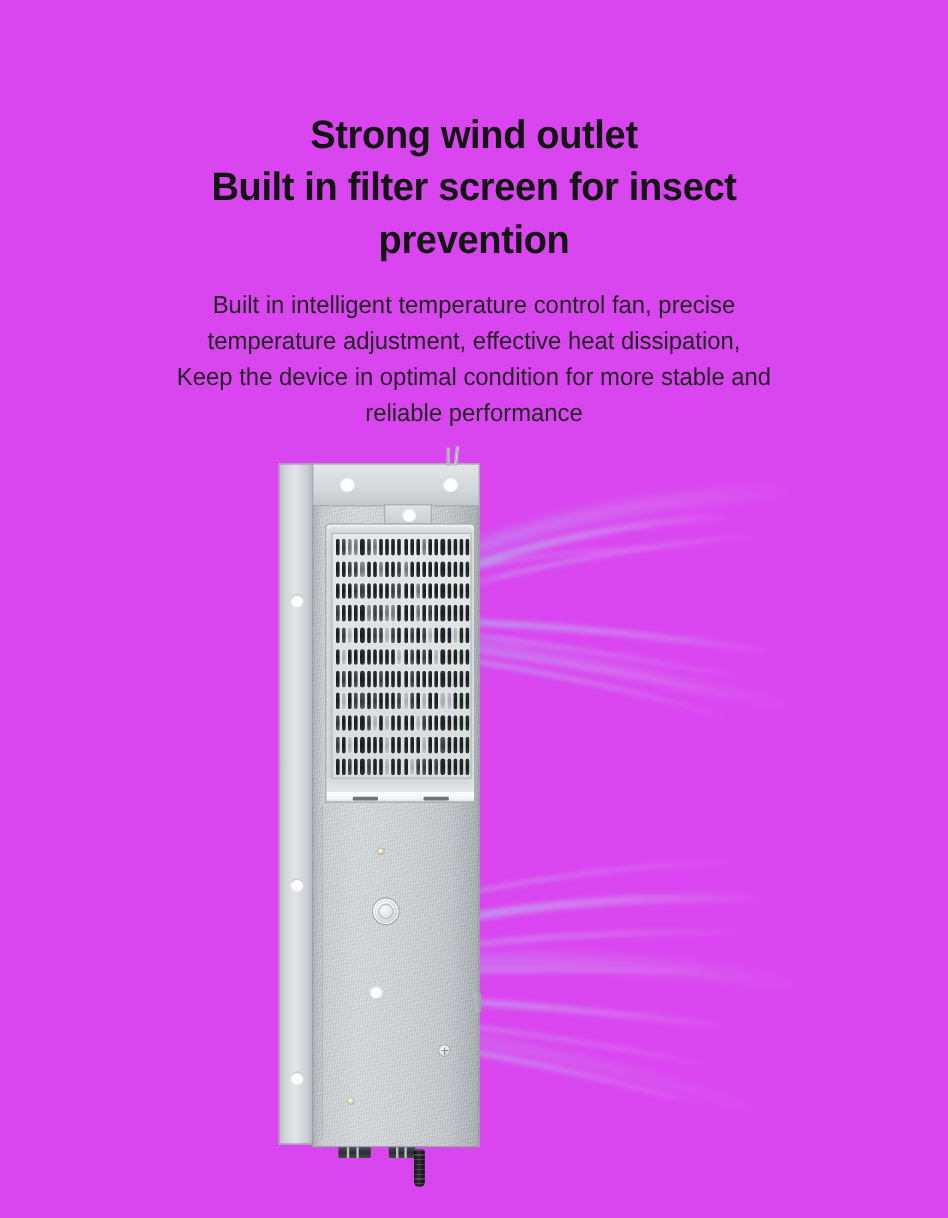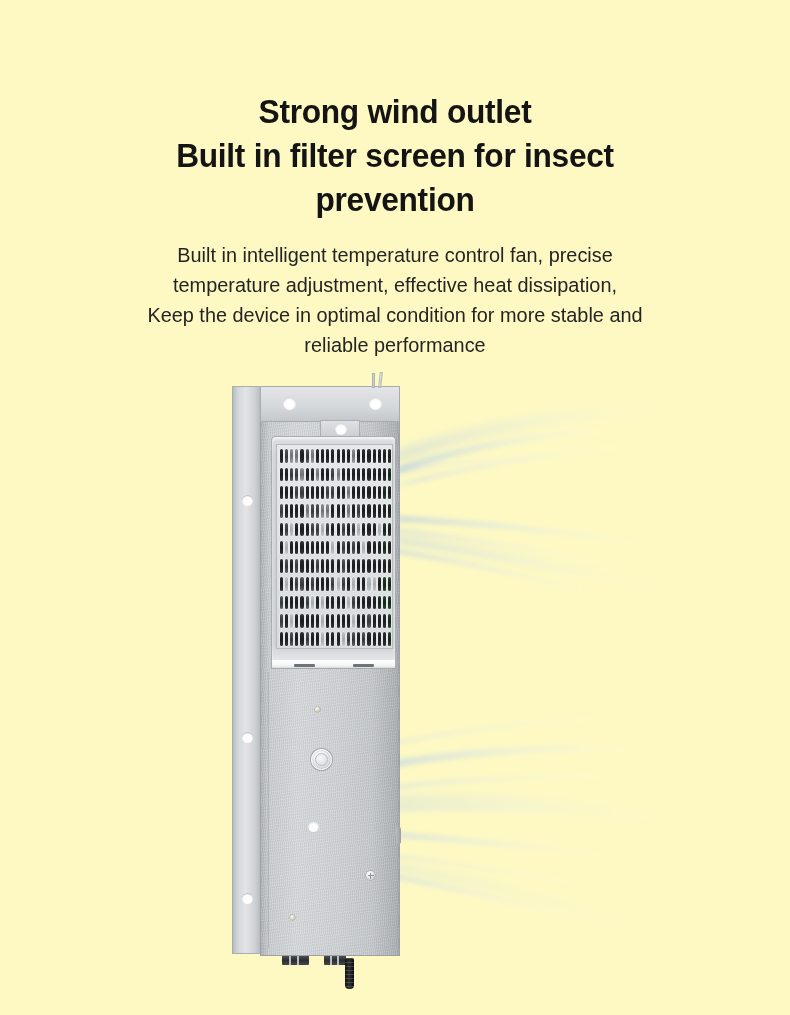--- a/index.html
+++ b/index.html
@@ -13,21 +13,21 @@
     overflow: hidden;
     font-family: "Liberation Sans", sans-serif;
     color: #1a1a1a;
     position: relative;
   }
 
   .page {
     position: relative;
     width: 790px;
     height: 1015px;
-    background: #fef9c3;
+    background: #d946ef;
   }
 
   
   .text-block {
     position: absolute;
     top: 90px;
     left: 0;
     width: 790px;
     text-align: center;
   }

